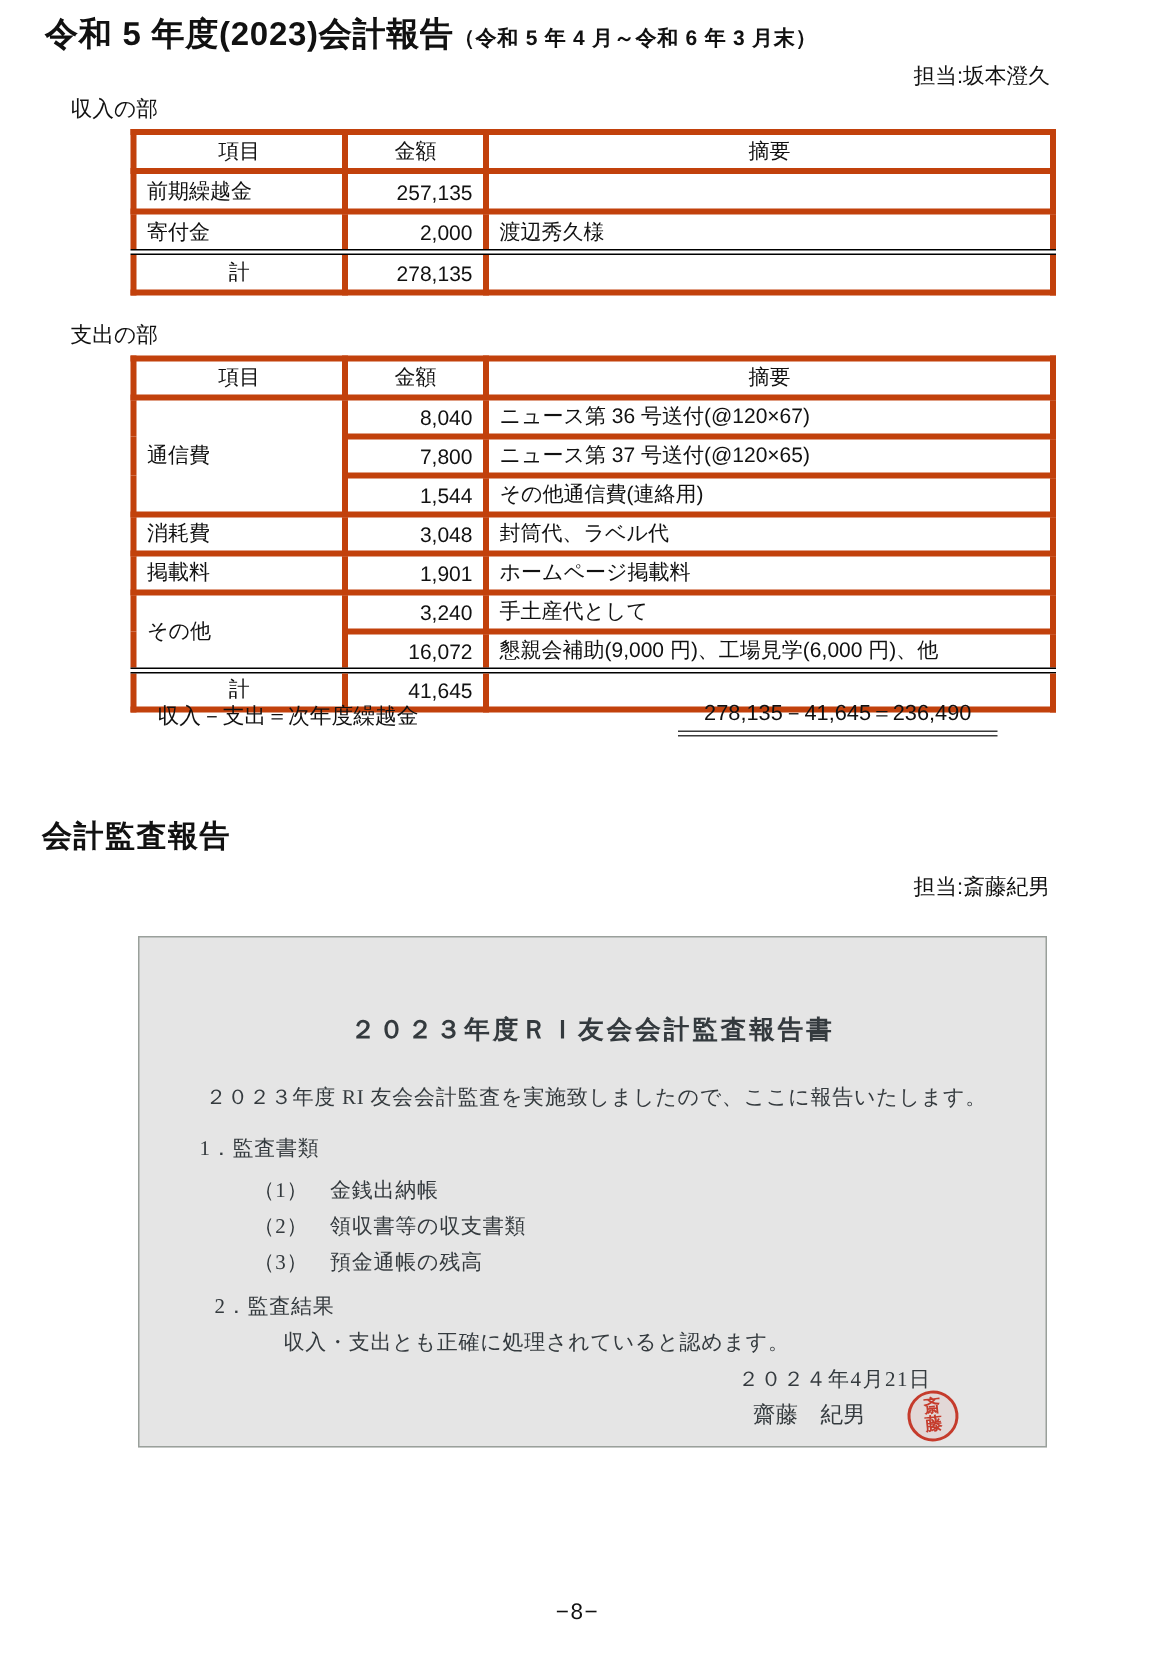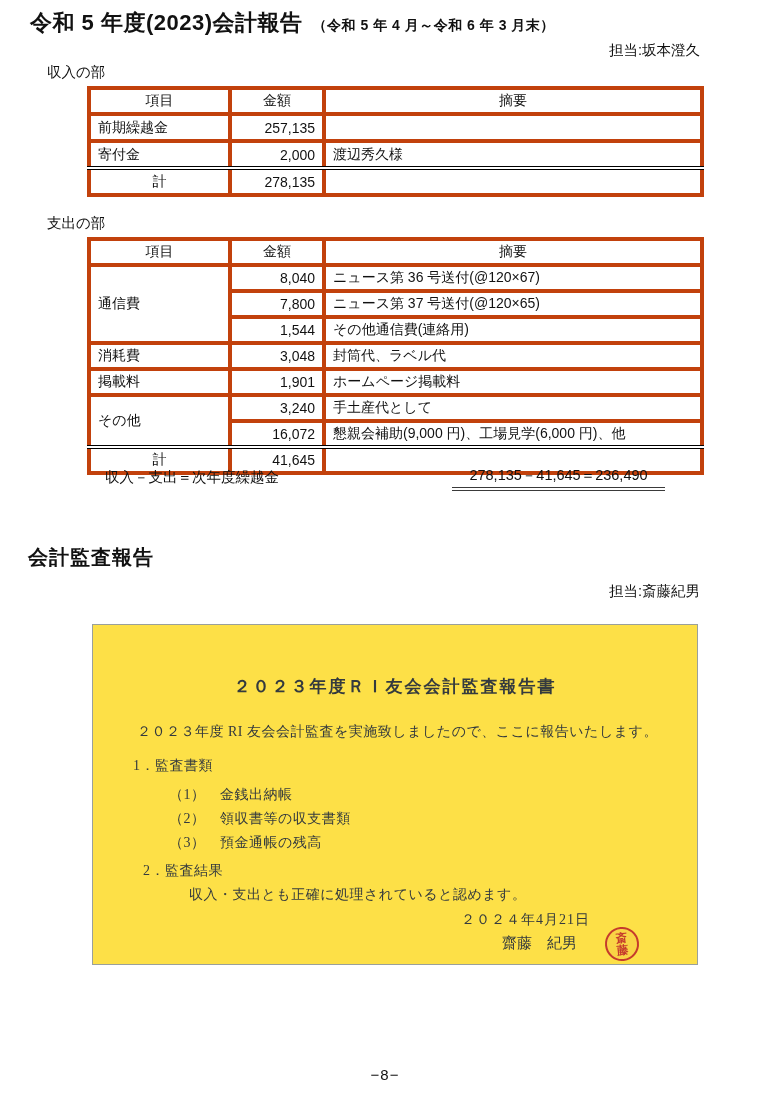--- a/index.html
+++ b/index.html
@@ -7,21 +7,21 @@
   body {
     width: 770px; height: 1108px; position: relative;
     font-family: "Liberation Sans", "DejaVu Sans", sans-serif;
     color: #111;
     overflow: hidden;
   }
 
   
   .title-row { position: absolute; left: 30px; top: 8px; white-space: nowrap; }
   .main-title { display: inline; font-size: 22px; font-weight: bold; letter-spacing: 0.5px; }
-  .main-subtitle { display: inline; font-size: 14px; font-weight: bold; margin-left: 10px; letter-spacing: 0.5px; }
+  .main-subtitle { display: inline; font-size: 14px; font-weight: bold; letter-spacing: 0.5px; }
 
   .staff-line { position: absolute; right: 70px; font-size: 14.5px; font-weight: 500; }
   .staff-income { top: 41px; }
   .staff-audit  { top: 582px; }
 
   .section-label { position: absolute; left: 47px; font-size: 14.5px; font-weight: 500; }
   .income-label  { top: 63px; }
   .expense-label { top: 214px; }
 
   
@@ -57,33 +57,33 @@
     position: absolute; left: 347px; top: -2px; width: 213px;
     text-align: center; padding-bottom: 2px;
     border-bottom: 4px double #3a3a3a;
   }
 
   
   .audit-heading { position: absolute; left: 28px; top: 544px; font-size: 20px; font-weight: bold; letter-spacing: 1px; }
 
   .doc-box {
     position: absolute; left: 92px; top: 624px; width: 606px; height: 341px;
-    background: #fde047; border: 1px solid #9aa09b;
+    background: #e5e5e5; border: 1px solid #9aa09b;
     font-family: "Liberation Serif", "DejaVu Serif", serif;
     color: #343a3e;
   }
   .doc-title { text-align: center; padding-top: 50px; font-size: 17px; font-weight: 600; letter-spacing: 2px; }
   .doc-intro { margin: 25px 25px 0 44px; font-size: 14px; letter-spacing: 0.5px; }
   .doc-item-heading { font-size: 14px; letter-spacing: 0.5px; }
   .doc-h1 { margin: 16px 0 0 40px; }
   .doc-sublist { margin: 8px 0 0 76px; font-size: 14px; }
   .doc-sublist .doc-subitem { line-height: 24px; letter-spacing: 0.5px; }
   .doc-h2 { margin: 7px 0 0 50px; }
   .doc-result { margin: 6px 0 0 96px; font-size: 14px; letter-spacing: 0.5px; }
-  .doc-date { margin-top: 7px; text-align: right; padding-right: 107px; font-size: 14px; letter-spacing: 1px; }
+  .doc-date { margin-top: 7px; text-align: right; padding-right: 76px; font-size: 14px; letter-spacing: 1px; }
   .doc-sig-row { position: relative; margin-top: 5px; text-align: right; padding-right: 120px; font-size: 15px; }
   .hanko-seal {
     position: absolute; right: 58px; top: -7px;
     width: 34px; height: 34px; border-radius: 50%;
     border: 2.5px solid #c53b2c;
     background: rgba(197, 59, 44, 0.07);
     color: #c53b2c;
     display: flex; flex-direction: column; align-items: center; justify-content: center;
     font-size: 11.5px; line-height: 1.05; font-weight: bold;
     transform: rotate(-6deg);

